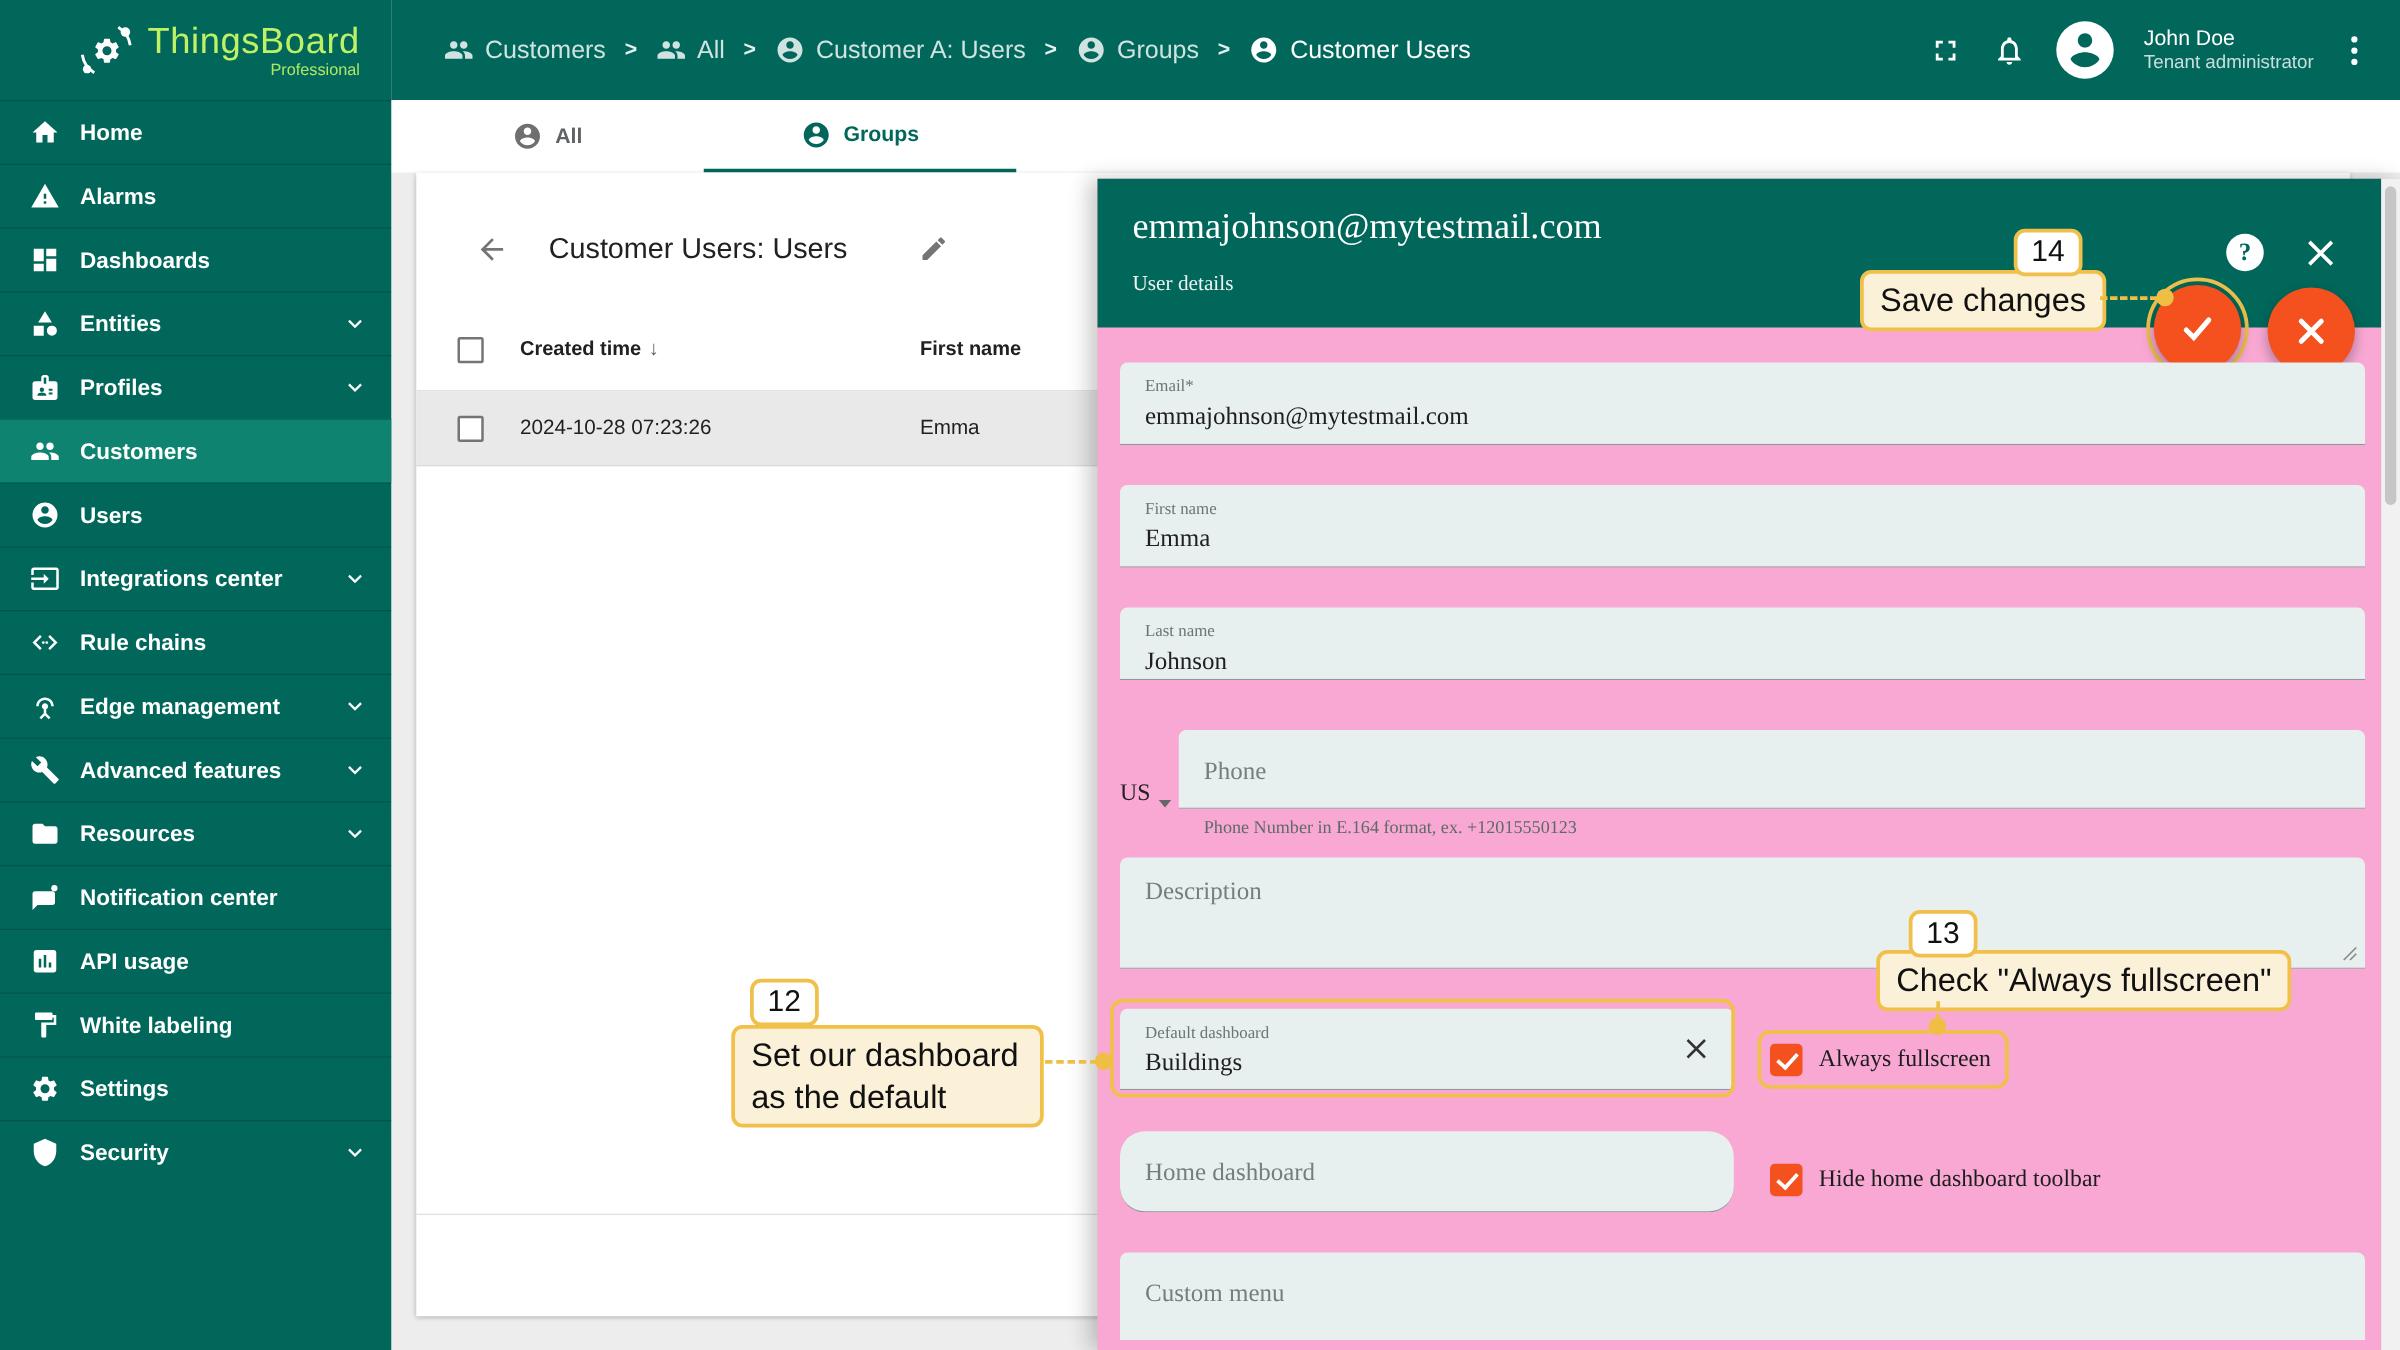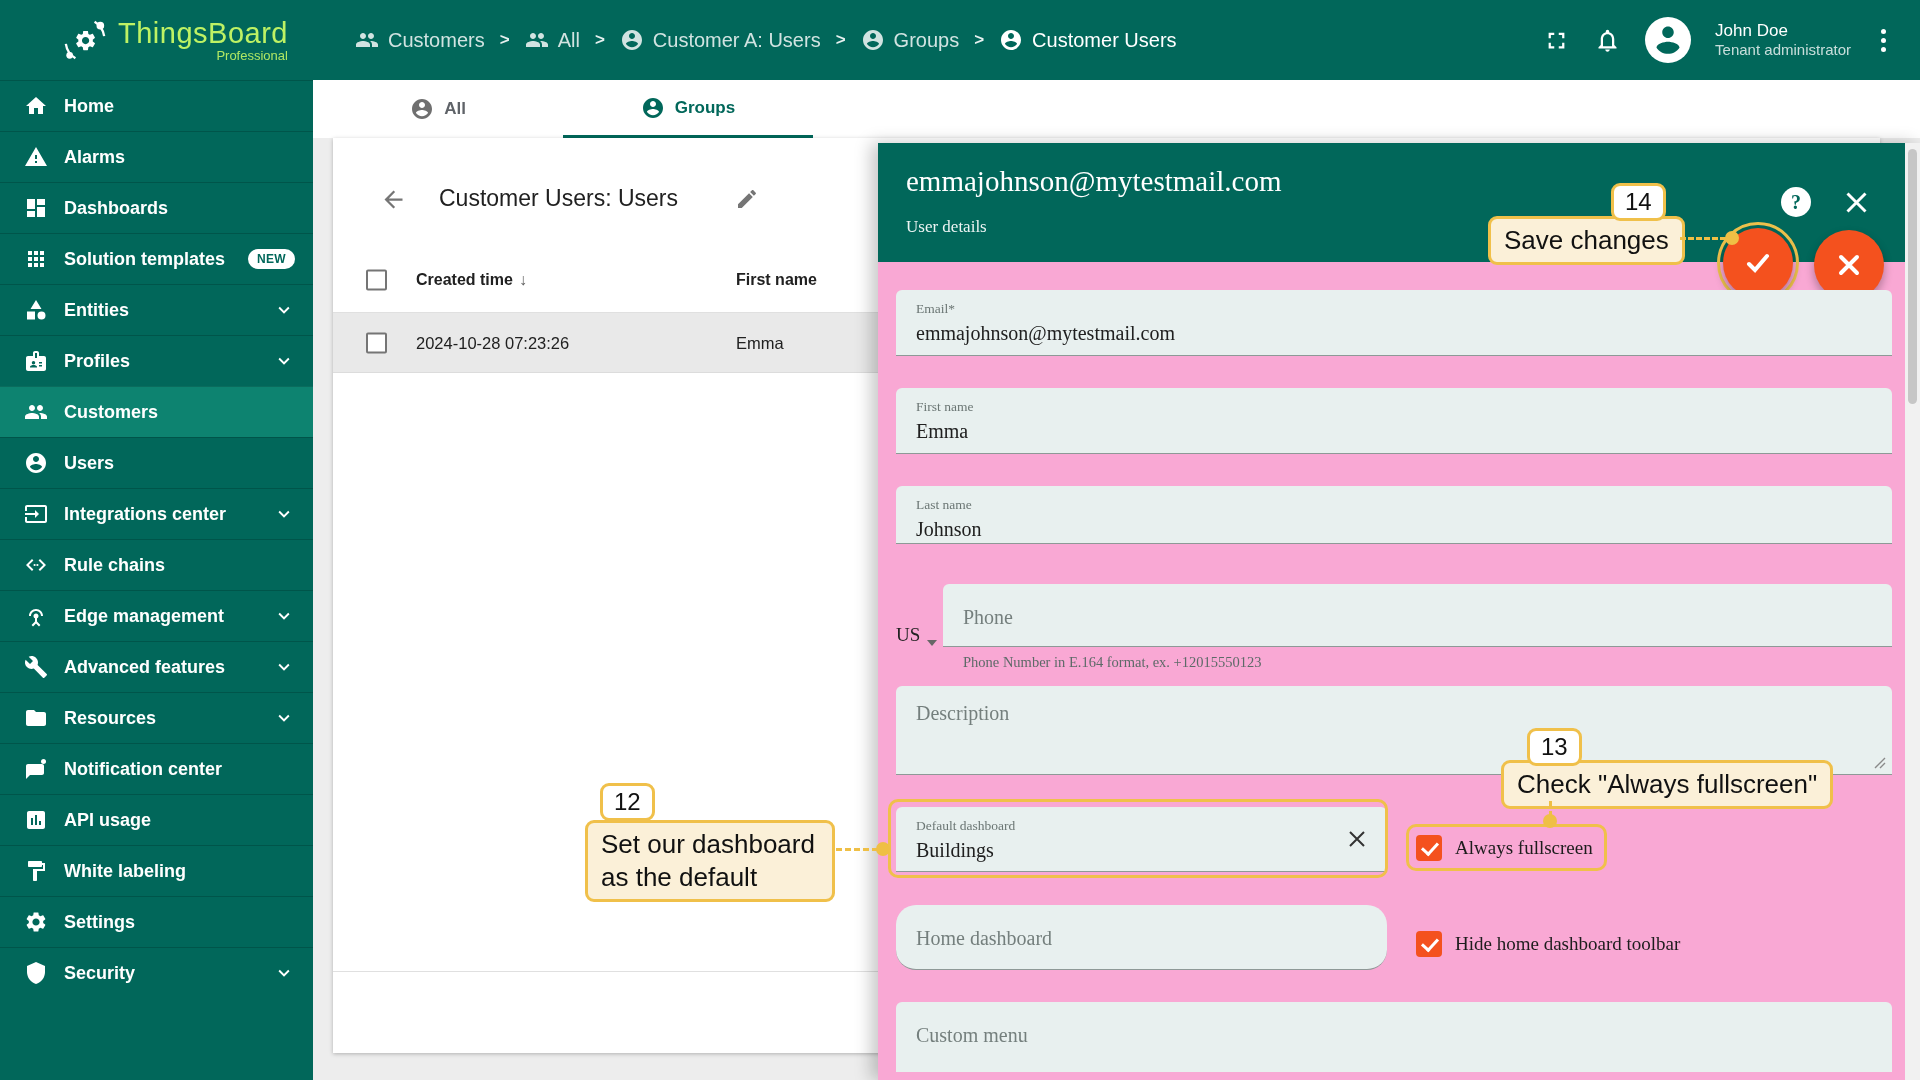--- a/index.html
+++ b/index.html
@@ -135,27 +135,20 @@
     <span class="slab">Alarms</span>
   </div>
   <div class="srow">
     <svg class="sic" viewBox="0 0 24 24">
         <path d="M3 13h8V3H3v10zm0 8h8v-6H3v6zm10 0h8V11h-8v10zm0-18v6h8V3h-8z"></path>
       </svg>
     <span class="slab">Dashboards</span>
   </div>
   <div class="srow">
     <svg class="sic" viewBox="0 0 24 24">
-        <path d="M4 8h4V4H4v4zm6 0h4V4h-4v4zm6-4v4h4V4h-4zM4 14h4v-4H4v4zm6 0h4v-4h-4v4zm6 0h4v-4h-4v4zM4 20h4v-4H4v4zm6 0h4v-4h-4v4zm6 0h4v-4h-4v4z"></path>
-      </svg>
-    <span class="slab">Solution templates</span>
-    <span class="new-badge">NEW</span>
-  </div>
-  <div class="srow">
-    <svg class="sic" viewBox="0 0 24 24">
         <path d="M12 2l-5.5 9h11L12 2zm5.5 11.5a4 4 0 100 8 4 4 0 000-8zM3 21.5h8v-8H3v8z"></path>
       </svg>
     <span class="slab">Entities</span>
     <svg class="chev" viewBox="0 0 24 24">
         <path d="M7.41 8.59 12 13.17l4.59-4.58L18 10l-6 6-6-6 1.41-1.41z"></path>
       </svg>
   </div>
   <div class="srow">
     <svg class="sic" viewBox="0 0 24 24">
         <path d="M20 7h-5V4c0-1.1-.9-2-2-2h-2c-1.1 0-2 .9-2 2v3H4c-1.1 0-2 .9-2 2v11c0 1.1.9 2 2 2h16c1.1 0 2-.9 2-2V9c0-1.1-.9-2-2-2zm-9-3h2v5h-2V4zM9.5 12a1.75 1.75 0 110 3.5 1.75 1.75 0 010-3.5zM13 18.5H6v-.75c0-1.17 2.33-1.75 3.5-1.75s3.5.58 3.5 1.75v.75zm5-1h-3V16h3v1.5zm0-3h-3V13h3v1.5z"></path>

